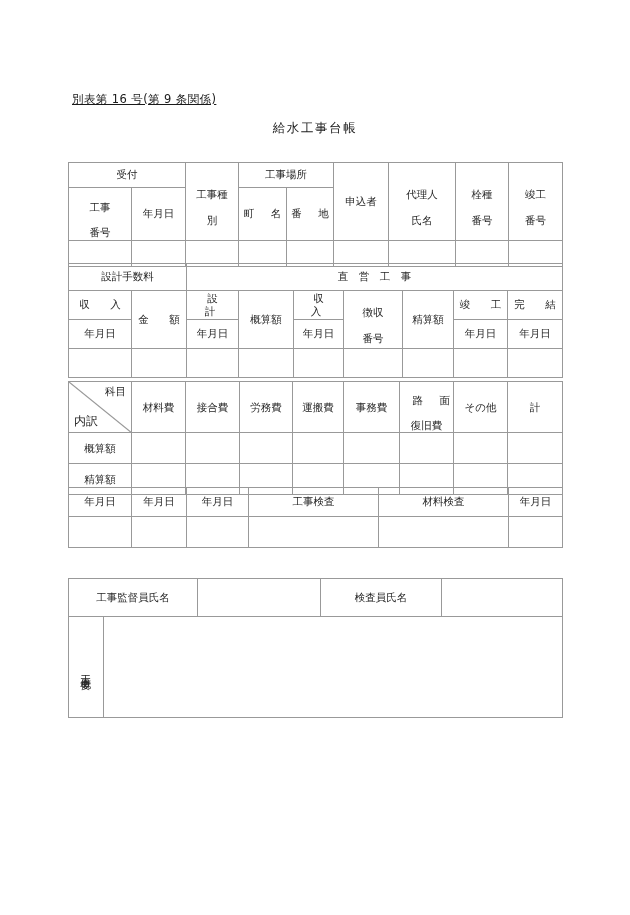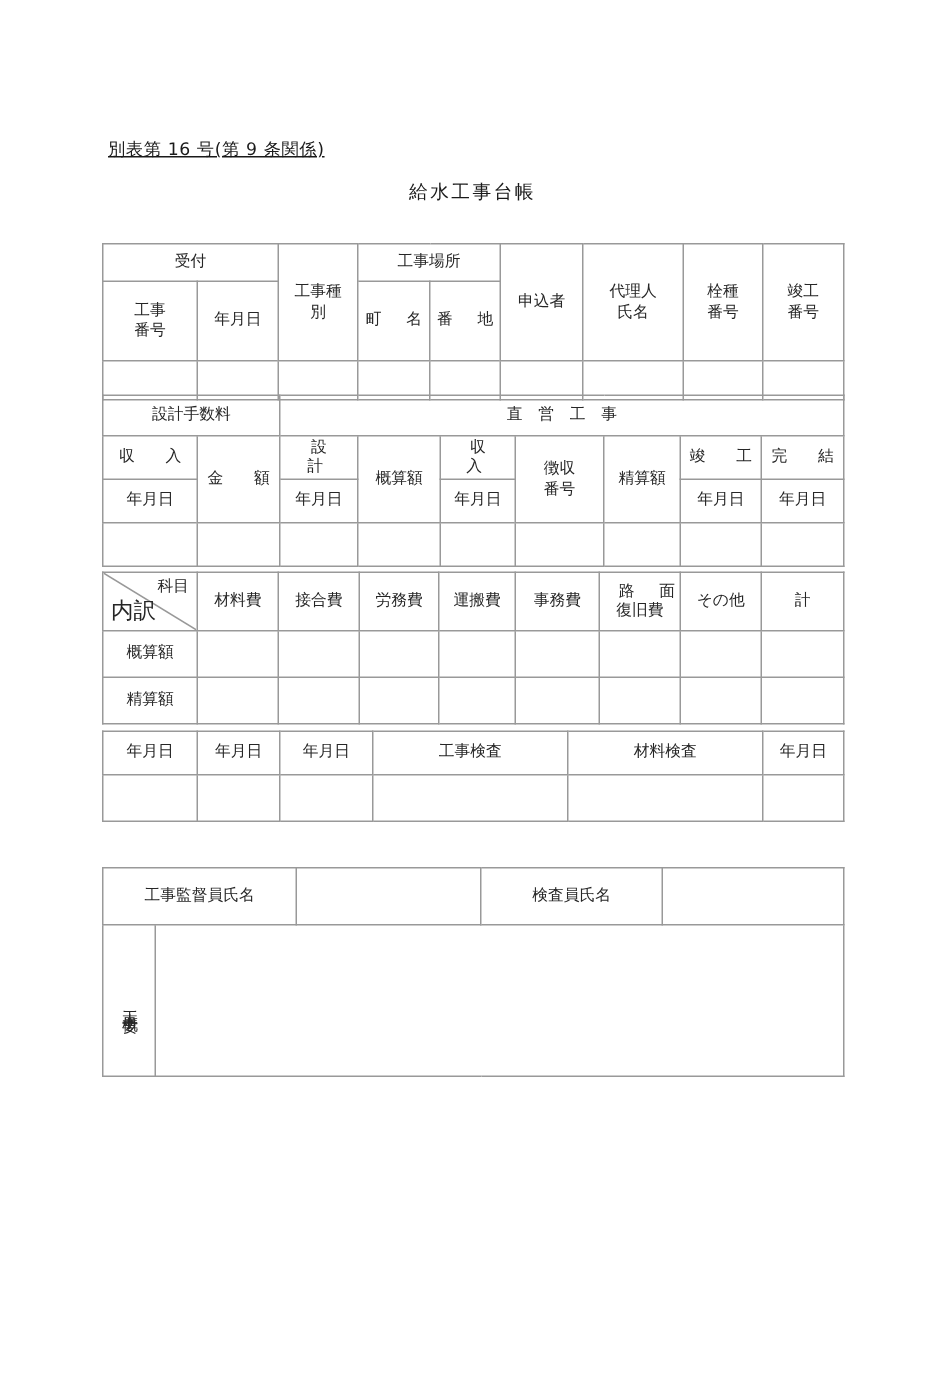--- a/index.html
+++ b/index.html
@@ -58,21 +58,21 @@
     vertical-align: middle;
     padding: 0;
     line-height: 1.25;
     color: #262626;
   }
 
   .sp1 { letter-spacing: 5px; text-indent: 5px; }
   .sp2 { letter-spacing: 8px; text-indent: 8px; }
   .sp3 { letter-spacing: 3px; text-indent: 3px; text-align: right; }
 
-  .two-line span { display: block; }
+  .two-line span { display: block; margin-top: 12px; }
 
   
   .diag {
     position: relative;
     overflow: hidden;
   }
   .diag .line {
     position: absolute;
     left: 0; top: 0;
     width: 100%; height: 100%;
@@ -81,21 +81,21 @@
   .diag .t-upper {
     position: absolute;
     right: 5px;
     top: 3px;
     font-size: 10.5px;
   }
   .diag .t-lower {
     position: absolute;
     left: 5px;
     bottom: 3px;
-    font-size: 15px;
+    font-size: 12px;
   }
 
   
   .vert {
     writing-mode: vertical-rl;
     text-orientation: upright;
     letter-spacing: 2px;
     line-height: 1;
     display: inline-block;
     font-size: 10.5px;

